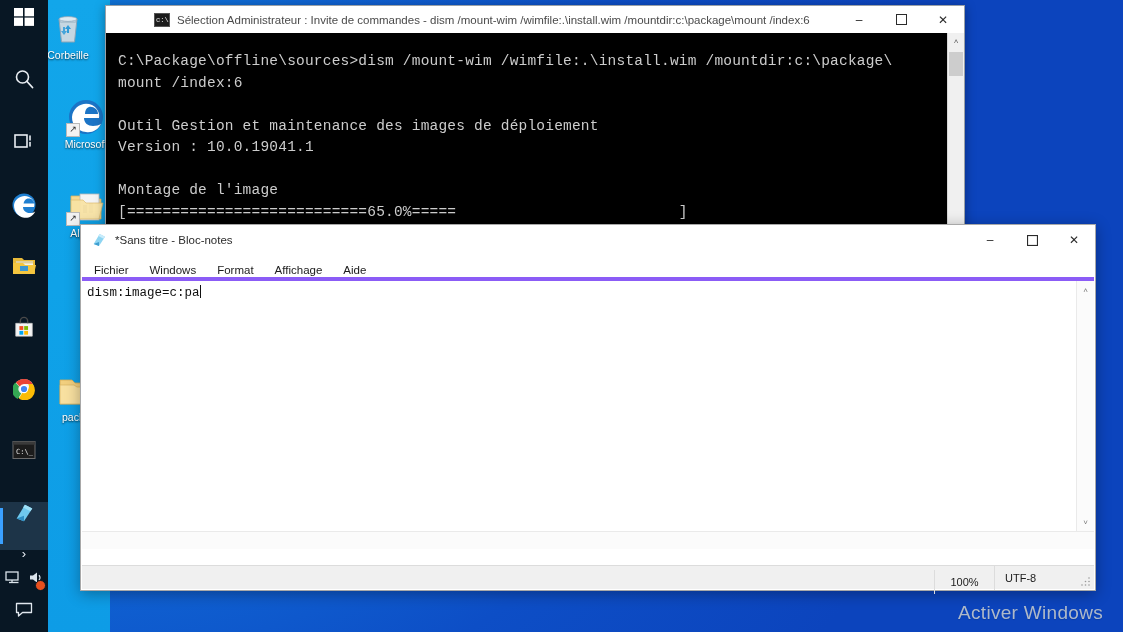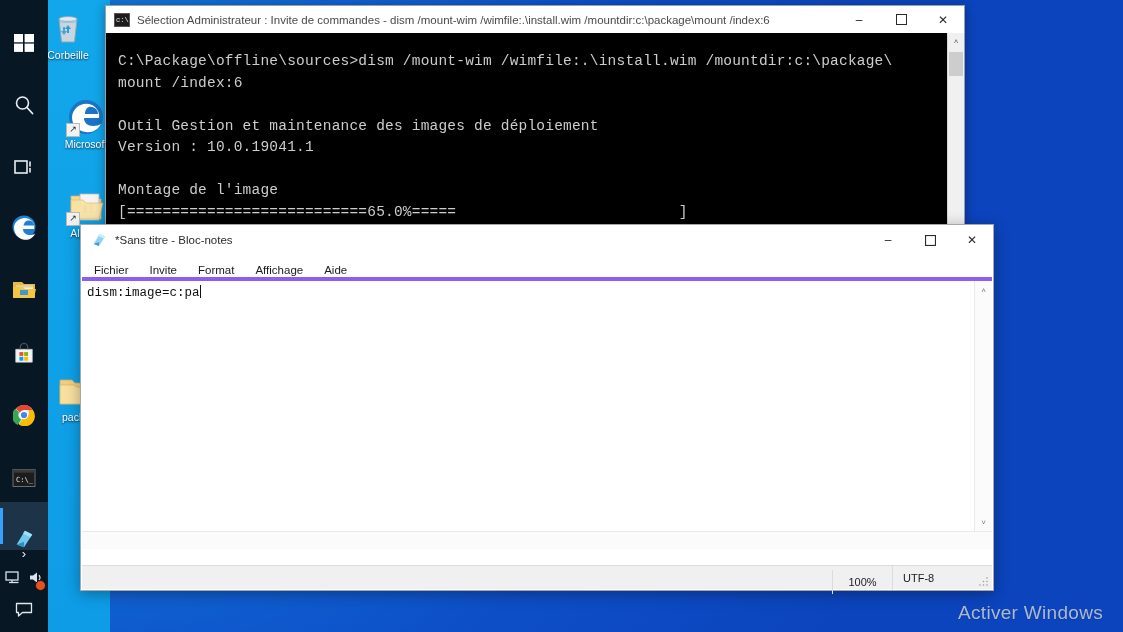--- a/index.html
+++ b/index.html
@@ -21,21 +21,21 @@
     background:linear-gradient(180deg,#12a6ea 0%,#0fa2e8 45%,#0e9ce6 100%);
   }
 
   
   #taskbar{
     position:absolute;left:0;top:0;width:48px;height:632px;
     background:#081724;
   }
   .tb-item{
     position:relative;width:48px;height:48px;
-    display:flex;align-items:flex-end;justify-content:center;
+    display:flex;align-items:flex-start;justify-content:center;
     box-sizing:border-box;
   }
   .tb-item.active{background:#1d3448;}
   .tb-item.active::before{
     content:"";position:absolute;left:0;top:6px;width:3px;height:36px;background:#3aa0ff;
   }
   .tb-icon{width:22px;height:22px;display:block;}
 
   
   #tray{position:absolute;left:0;bottom:0;width:48px;}
@@ -65,20 +65,21 @@
 
   
   #cmd-window{
     position:absolute;left:105px;top:5px;width:860px;height:227px;
     background:#000;border:1px solid #9aa0a6;box-sizing:border-box;
     box-shadow:0 2px 10px rgba(0,0,0,.35);
   }
   #cmd-titlebar{
     height:27px;background:#ffffff;display:flex;align-items:center;
     border-bottom:1px solid #404040;
+    padding-left:40px;
   }
   #cmd-title-icon{
     width:16px;height:14px;margin-left:8px;margin-right:7px;background:#1c1c1c;
     border:1px solid #555;box-sizing:border-box;position:relative;flex:none;
   }
   #cmd-title-icon::after{
     content:"c:\\";position:absolute;left:1px;top:0px;color:#e8e8e8;
     font-family:"Liberation Mono",monospace;font-size:7px;line-height:12px;
   }
   #cmd-title-text{
@@ -105,21 +106,21 @@
   .sb-arrow{
     height:17px;display:flex;align-items:center;justify-content:center;
     color:#5a5a5a;font-size:8px;background:#f0f0f0;
   }
   #cmd-sb-thumb{
     position:absolute;left:1px;right:1px;top:19px;height:24px;background:#cdcdcd;
   }
 
   
   #notepad-window{
-    position:absolute;left:80px;top:224px;width:914px;height:367px;
+    position:absolute;left:80px;top:224px;width:1016px;height:367px;
     background:#fff;box-sizing:border-box;
     border:1px solid #a8a8a8;
     box-shadow:0 3px 14px rgba(0,0,0,.32);
   }
   #np-titlebar{height:30px;background:#fff;display:flex;align-items:center;}
   #np-title-icon{
     width:16px;height:16px;margin-left:10px;margin-right:8px;flex:none;position:relative;
   }
   #np-title-text{font-size:11.5px;color:#2b2b2b;flex:1;white-space:nowrap;}
   #np-menubar{
@@ -415,21 +416,21 @@
         <svg width="11" height="11" viewBox="0 0 11 11">
             <rect x="0.5" y="0.5" width="10" height="10" fill="none" stroke="#2b2b2b" stroke-width="1.2"></rect>
           </svg>
       </span>
       <span class="win-btn close">✕</span>
     </span>
   </div>
 
   <div id="np-menubar">
     <span class="np-menu-item">Fichier</span>
-    <span class="np-menu-item">Invite</span>
+    <span class="np-menu-item">Windows</span>
     <span class="np-menu-item">Format</span>
     <span class="np-menu-item">Affichage</span>
     <span class="np-menu-item">Aide</span>
   </div>
 
   <div id="np-editarea">
     <div id="np-textwrap">
       <pre id="np-text"><span>dism:image=c:pa</span><span id="np-caret"></span></pre>
     </div>
 

